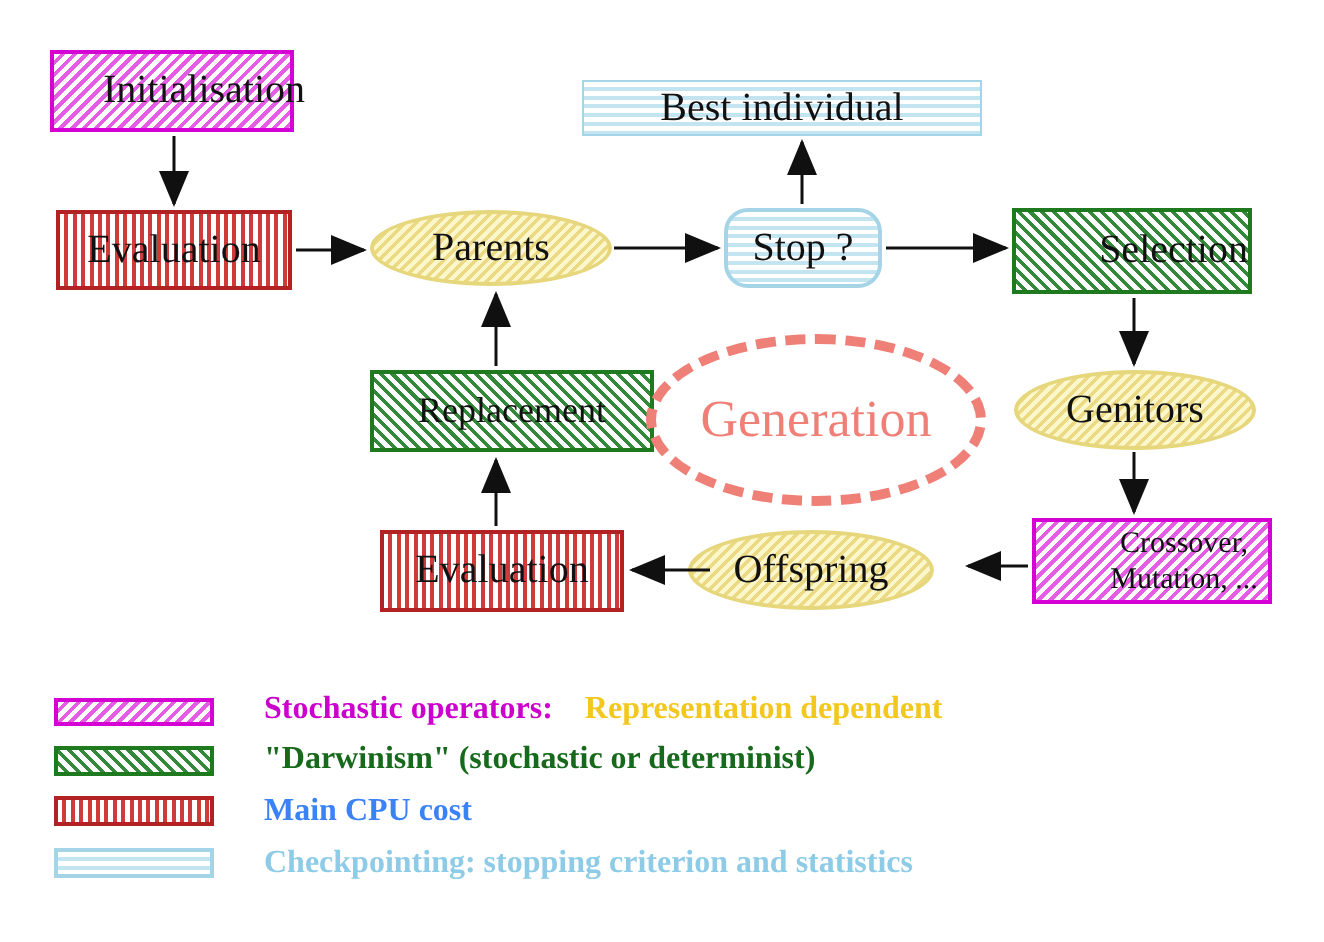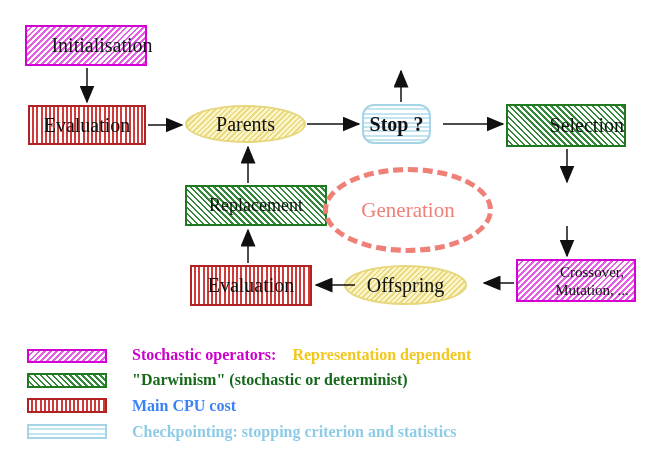--- a/index.html
+++ b/index.html
@@ -25,21 +25,21 @@
   .bd-cyan{border:2px solid #a5d4e6;}
   .ellipse{border-radius:50%;}
   .rounded{border-radius:12px;}
   .f20{font-size:20px;}
   .f18{font-size:18px;}
   .f15{font-size:15px;line-height:1.2;}
   #generation{
     position:absolute;left:323px;top:167px;width:170px;height:86px;
     border:5px dashed #ef8078;border-radius:50%;box-sizing:border-box;
     display:flex;align-items:center;justify-content:center;
-    color:#ef8078;font-size:21px;
+    color:#ef8078;font-size:26px;
   }
   #arrows{position:absolute;left:0;top:0;pointer-events:none;}
   
   .lswatch{position:absolute;left:27px;width:80px;height:15px;box-sizing:border-box;}
   .ltext{position:absolute;left:132px;font-size:16px;font-weight:bold;white-space:nowrap;}
   .c-magenta{color:#cc00cc;}
   .c-gold{color:#f2c71e;}
   .c-green{color:#17691c;}
   .c-red{color:#3b82f6;}
   .c-blue{color:#8ecbe6;}
@@ -55,29 +55,35 @@
   </div>
 
   <div class="node fill-red bd-red f20" style="left:28px;top:105px;width:118px;height:40px;">
     <span>Evaluation</span>
   </div>
 
   <div class="node fill-yellow bd-yellow ellipse f20" style="left:185px;top:105px;width:121px;height:38px;">
     <span>Parents</span>
   </div>
 
+  <div class="node fill-cyan bd-cyan f20" style="left:291px;top:40px;width:200px;height:28px;border-width:1px;">
+    <span>Best individual</span>
+  </div>
 
-  <div class="node fill-cyan bd-cyan rounded f20" style="left:362px;top:104px;width:69px;height:40px;font-weight:bold;">
+  <div class="node fill-cyan bd-cyan rounded f20" style="left:362px;top:104px;width:79px;height:40px;">
     <span>Stop ?</span>
   </div>
 
   <div class="node fill-green bd-green f20" style="left:506px;top:104px;width:120px;height:43px;justify-content:flex-end;">
     <span>Selection</span>
   </div>
 
+  <div class="node fill-yellow bd-yellow ellipse f20" style="left:507px;top:185px;width:121px;height:40px;">
+    <span>Genitors</span>
+  </div>
 
   <div class="node fill-magenta bd-magenta f15" style="left:516px;top:259px;width:120px;height:43px;flex-direction:column;">
     <div>Crossover,</div>
     <div>Mutation, ...</div>
   </div>
 
   <div class="node fill-yellow bd-yellow ellipse f20" style="left:344px;top:265px;width:123px;height:40px;">
     <span>Offspring</span>
   </div>
 

